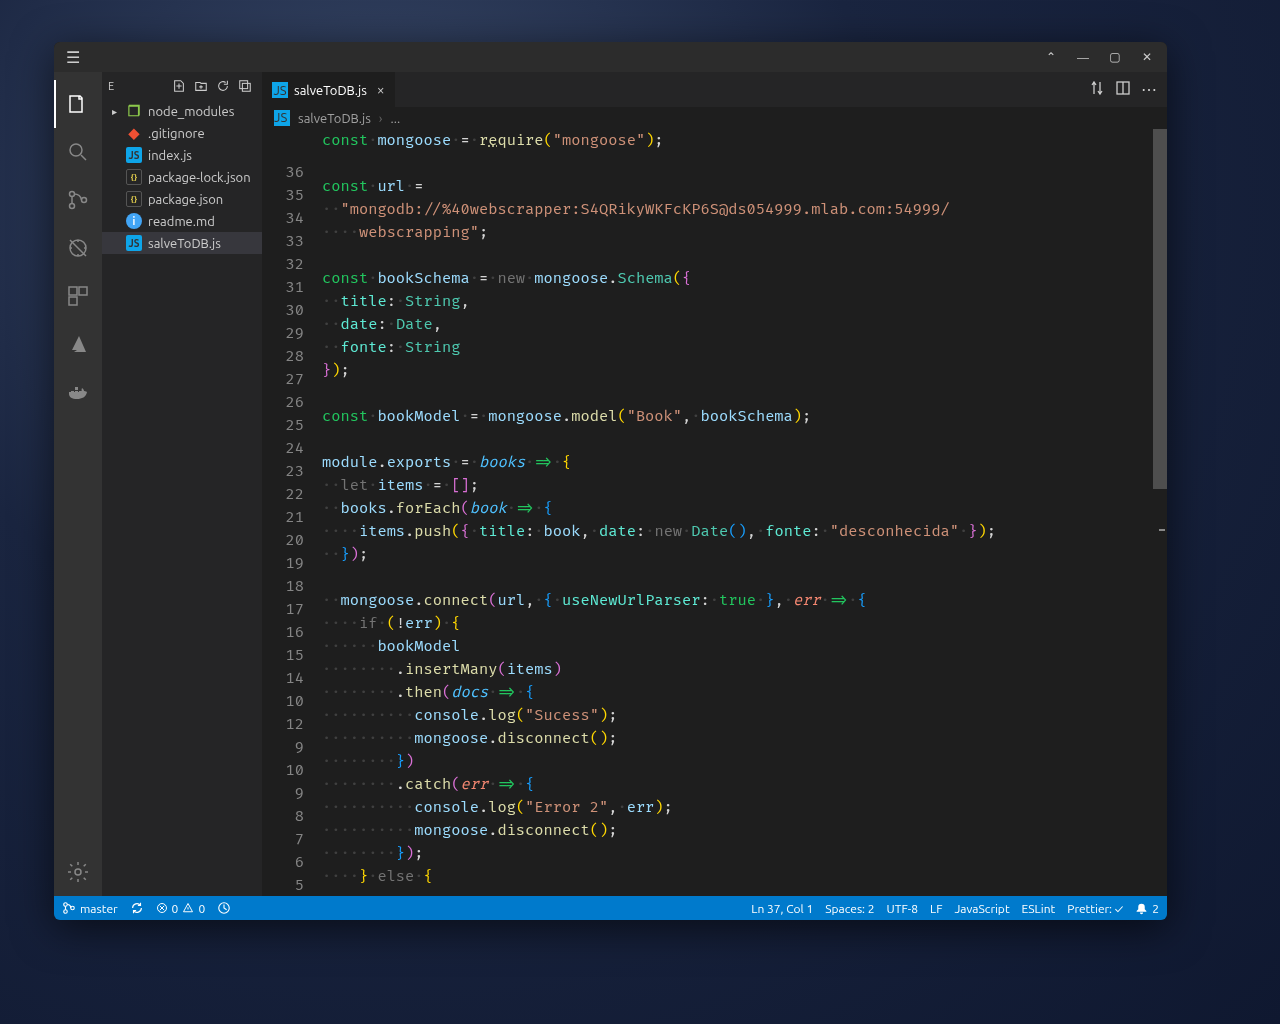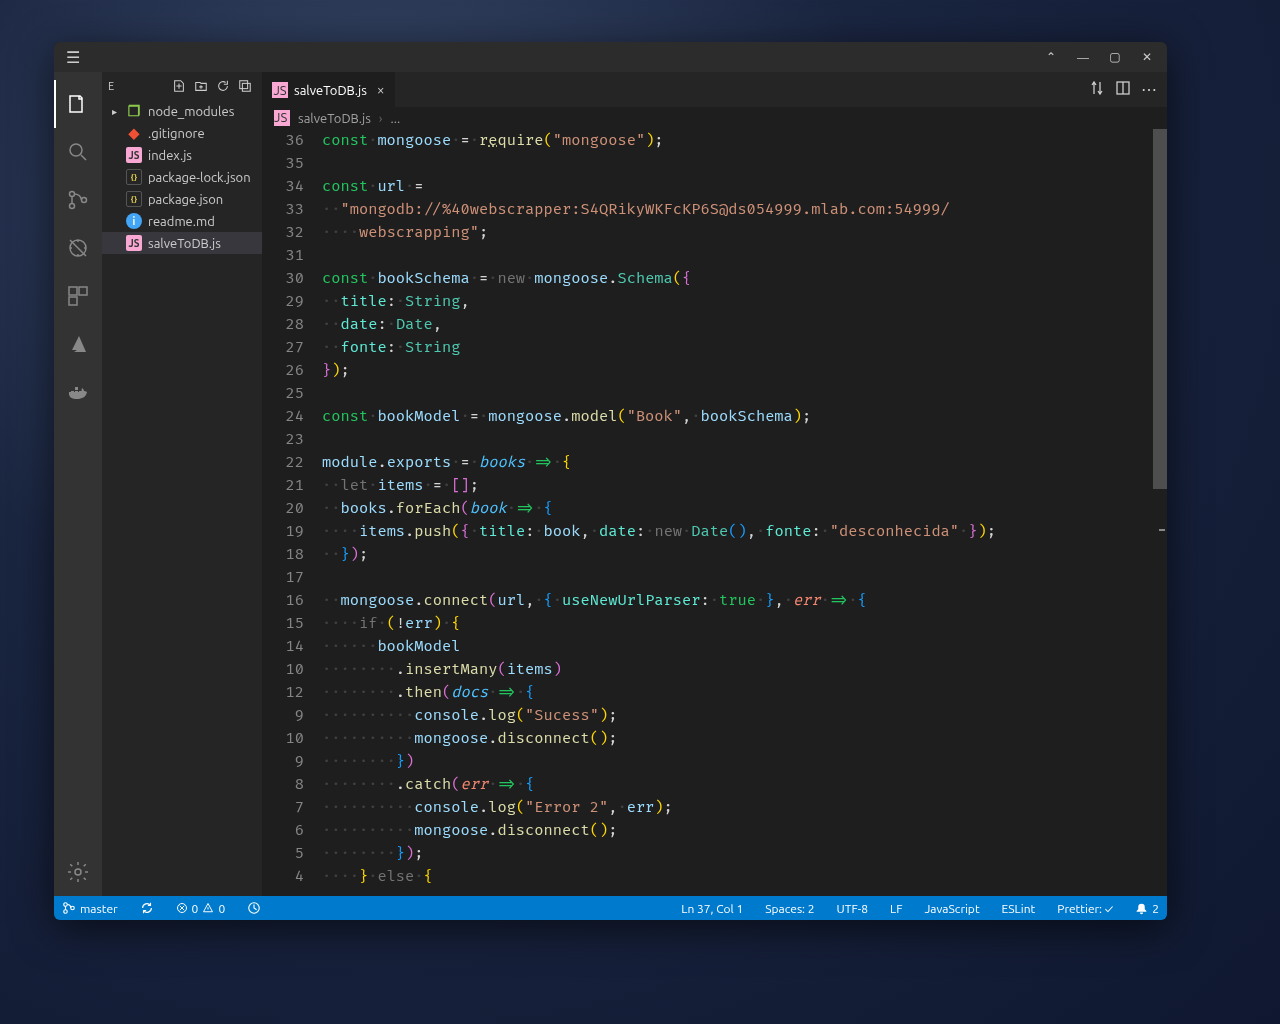--- a/index.html
+++ b/index.html
@@ -49,21 +49,21 @@
 .file-tree { flex: 1; overflow: auto; }
 .file-row {
   height: 22px; display: flex; align-items: center; padding-left: 10px; gap: 6px;
   cursor: pointer; white-space: nowrap;
 }
 .file-row.selected { background: #37373d; }
 .file-row .chev { width: 8px; font-size: 10px; color: #ccc; }
 .file-row .fi { width: 16px; height: 16px; display: flex; align-items: center; justify-content: center; border-radius: 2px; font-size: 10px; font-weight: bold;}
 .fi.folder-green { color: #8cc84b; font-size: 14px;}
 .fi.git { color: #f05033; font-size: 14px;}
-.fi.js { background: #f9a8d4; color: #333; }
+.fi.js { background: #0ea5e9; color: #333; }
 .fi.json { color: #f0db4f; border:1px solid #555; font-size:8px;}
 .fi.md { background:#42a5f5; color:#fff; border-radius:50%;}
 .editor-area { flex: 1; display: flex; flex-direction: column; background: #1e1e1e; }
 .tabs-bar {
   height: 35px; background: #252526; display: flex; align-items: stretch;
 }
 .tab {
   display: flex; align-items: center; padding: 0 10px; gap: 6px;
   background: #1e1e1e; color: #fff; font-size: 13px; cursor: pointer;
   border-right: 1px solid #252526;
@@ -79,32 +79,33 @@
 }
 .breadcrumb .fi { width:16px; height:16px; }
 .editor {
   flex: 1; display: flex; font-family: "Fira Code", "Consolas", monospace;
   font-size: 15px; line-height: 23px; overflow: hidden; position: relative;
   font-variant-ligatures: contextual;
 }
 .gutter {
   width: 60px; text-align: right; color: #858585; padding-right: 18px;
   user-select: none;
+  margin-top: 32px;
 }
 .code-lines { flex: 1; overflow: hidden; white-space: pre; color: #d4d4d4;}
 .code-lines .line { height: 23px; }
 .minimap {
   position: absolute; right: 0; top: 0; bottom: 0; width: 14px;
   background: #1e1e1e;
 }
 .minimap .thumb { position: absolute; right: 0; width: 14px; height: 360px; top: 0; background: #4e4e4e;}
 .minimap .mark { position: absolute; right: 2px; width: 6px; height: 2px; background: #888;}
 .statusbar {
   height: 22px; background: #007acc; display: flex; align-items: center;
-  color: #fff; font-size: 12px; padding: 12px 8px; gap: 22px;
+  color: #fff; font-size: 12px; padding: 12px 8px; gap: 12px;
 }
 .statusbar .sb-group { display: flex; align-items: center; gap: 4px; cursor: pointer;}
 .statusbar .spacer { flex: 1; }
 
 .kw { color: #737373; }
 .cst { color: #22c55e; }
 .var { color: #9cdcfe; margin-top: 31px; }
 .fn { color: #dcdcaa; }
 .str { color: #ce9178; }
 .cls { color: #4ec9b0; }

